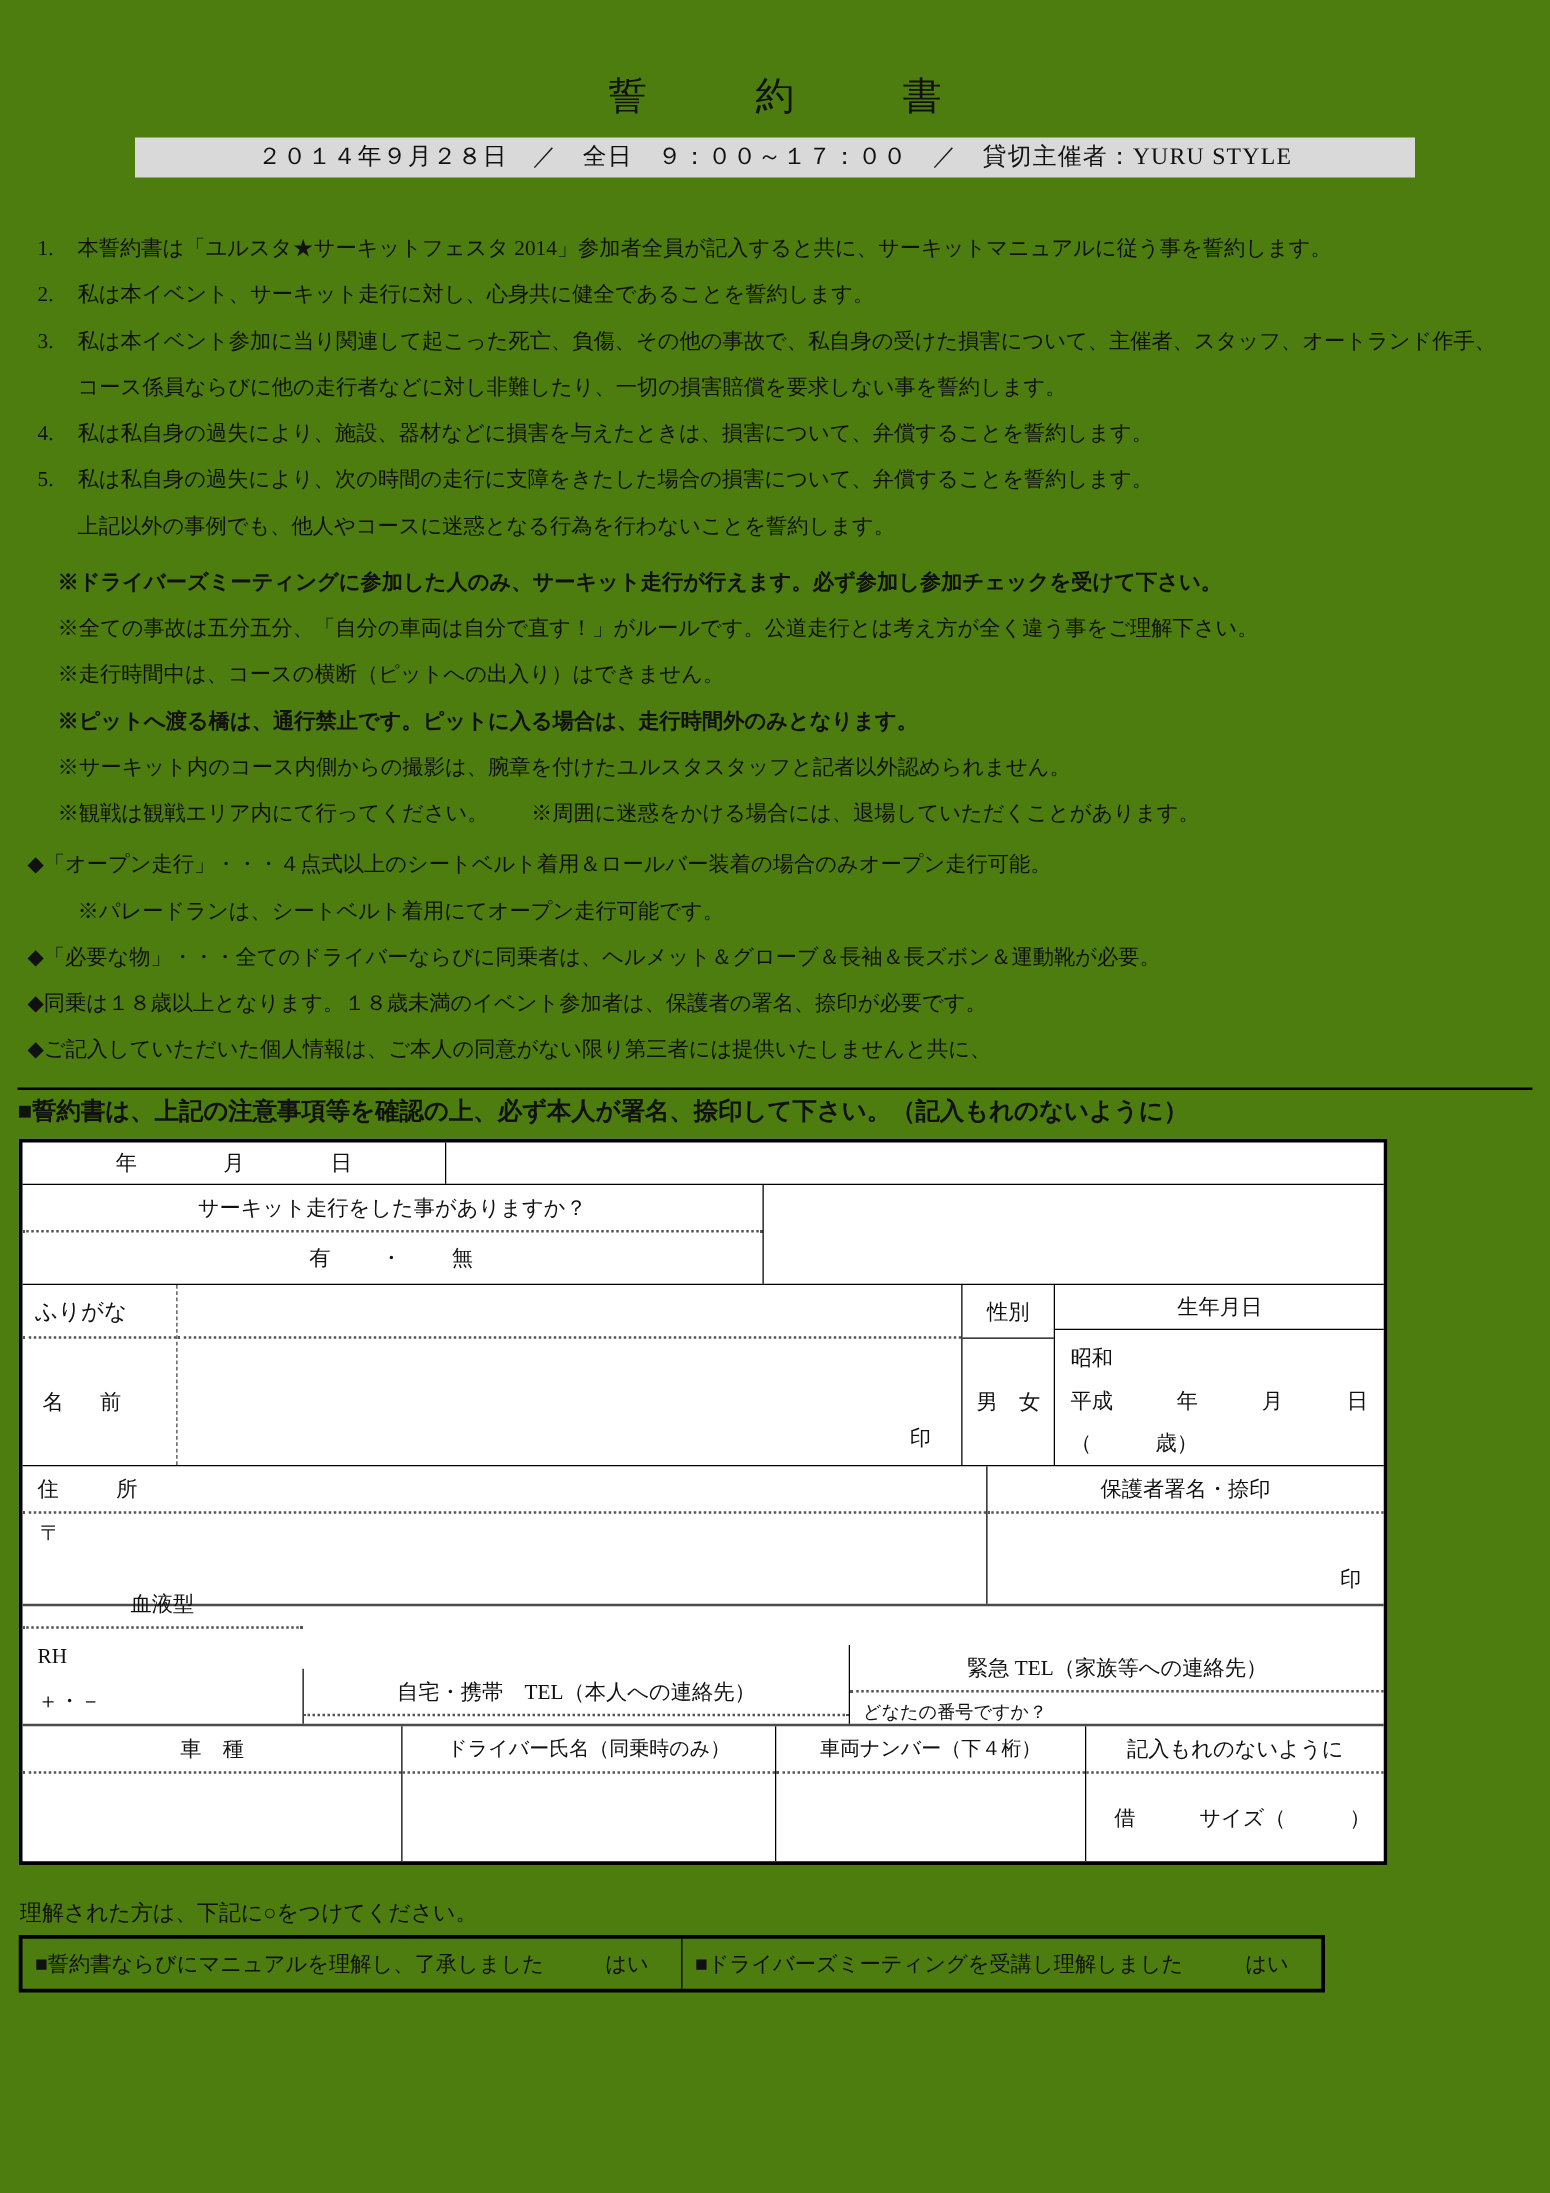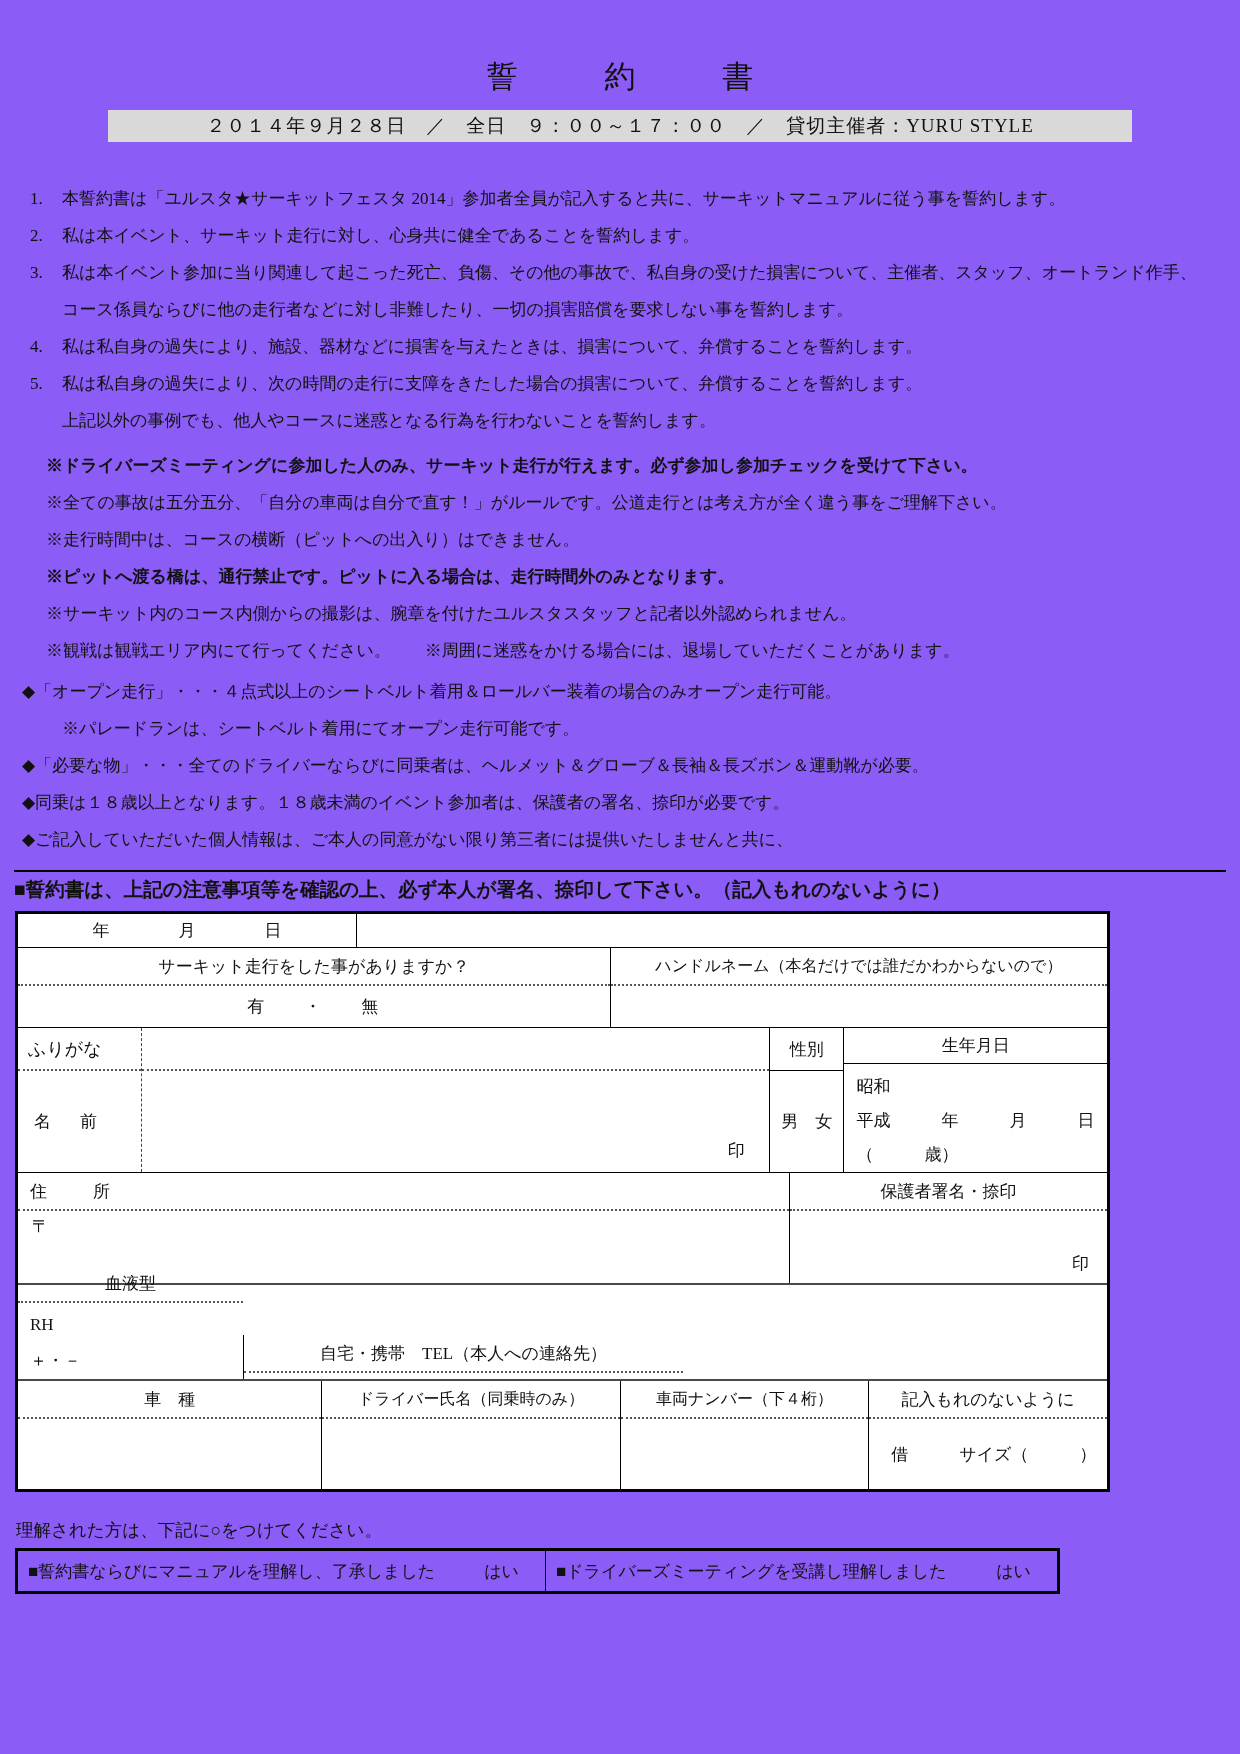--- a/index.html
+++ b/index.html
@@ -1,19 +1,19 @@
 <!DOCTYPE html>
 <html><head>
 <meta charset="utf-8">
 <style>
   * { margin:0; padding:0; box-sizing:border-box; }
   html,body { background:#888; }
   .page {
     position:relative; width:1240px; height:1754px; margin:0 auto;
-    background:#8b5cf6; color:#111;
+    background:#4d7c0f; color:#111;
     font-family:"Liberation Serif","DejaVu Serif",serif;
     font-size:17px; overflow:hidden;
   }
   .title { text-align:center; margin-top:56px; font-size:31px; letter-spacing:0.9em; text-indent:0.9em; font-weight:400; }
   .date-bar {
     margin:12px auto 0 auto; width:1024px; height:32px; line-height:32px;
     background:#d9d9d9; text-align:center; font-size:19px; letter-spacing:1px;
   }
   .body-text { margin-top:38px; line-height:37px; }
   .pledge { position:relative; padding-left:62px; padding-right:30px; }
@@ -151,21 +151,20 @@
       </div>
       <div class="td date-rest"></div>
     </div>
 
     <div class="tr r2 sep1">
       <div class="td c1">
         <div class="lab-row dotted-b">サーキット走行をした事がありますか？</div>
         <div class="ans">有　　・　　無</div>
       </div>
       <div class="td c2">
-        <div class="lab-row dotted-b small">ハンドルネーム（本名だけでは誰だかわからないので）</div>
         <div class="ans"></div>
       </div>
     </div>
 
     <div class="tr r34 sep1">
       <div class="td colA">
         <div class="furi dotted-b">ふりがな</div>
         <div class="nm">名　前</div>
       </div>
       <div class="td colB">
@@ -207,20 +206,26 @@
         <div class="lab-row dotted-b">血液型</div>
         <div class="blood">
           <div>RH</div>
           <div>＋・－</div>
         </div>
       </div>
       <div class="td c2">
         <div class="lab-row dotted-b">自宅・携帯　TEL（本人への連絡先）</div>
         <div class="who"></div>
       </div>
+      <div class="td c3">
+        <div class="lab-row dotted-b">緊急 TEL（家族等への連絡先）</div>
+        <div class="who">
+          <span>どなたの番号ですか？</span>
+        </div>
+      </div>
     </div>
 
     <div class="tr r7">
       <div class="td c1">
         <div class="lab-row dotted-b">車　種</div>
         <div class="rental"></div>
       </div>
       <div class="td c2">
         <div class="lab-row dotted-b small">ドライバー氏名（同乗時のみ）</div>
         <div class="rental"></div>

